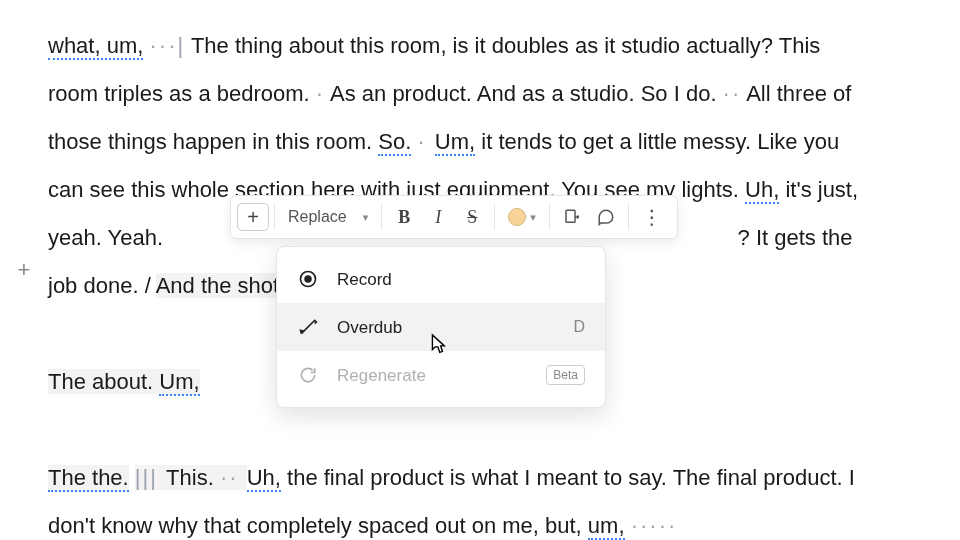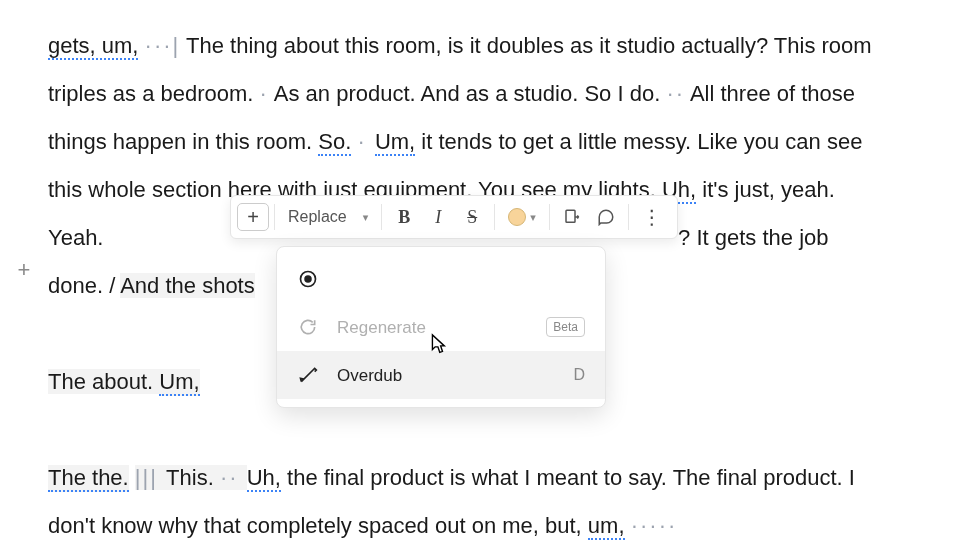--- a/index.html
+++ b/index.html
@@ -95,21 +95,21 @@
     pointer-events:none;
   }
 
   svg { display:block; }
 </style>
 </head>
 <body>
 
 <div class="transcript">
   <span></span>
-  <span class="word filler">gets, um,</span>
+  <span class="word filler">what, um,</span>
   <span class="gap">···|</span>
   <span class="word"> The thing about this room, is it doubles as it studio actually? This room triples as a bedroom. </span>
   <span class="gap">·</span>
   <span class="word"> As an product. And as a studio. So I do. </span>
   <span class="gap">··</span>
   <span class="word"> All three of those things happen in this room. </span>
   <span class="word filler">So.</span>
   <span class="gap"> · </span>
   <span class="word filler">Um,</span>
   <span class="word"> it tends to get a little messy. Like you can see this whole section here with just equipment. You see my lights. </span>
@@ -173,38 +173,39 @@
 </div>
 
 <div class="menu">
   <div class="mrow">
     <span class="micon">
       <svg width="20" height="20" viewBox="0 0 24 24">
           <circle cx="12" cy="12" r="9" fill="none" stroke="#222" stroke-width="2"></circle>
           <circle cx="12" cy="12" r="4.5" fill="#222"></circle>
         </svg>
     </span>
+    <span class="mlabel">Record</span>
+  </div>
+  <div class="mrow hover">
+    <span class="micon">
+      <svg width="20" height="20" viewBox="0 0 24 24" fill="none" stroke="#222" stroke-width="2">
+          <path d="M4 20 18 6M4 20l-1-4 4 1M18 6l2-2 2 2-2 2"></path>
+        </svg>
+    </span>
+    <span class="mlabel">Overdub</span>
+    <span class="mkey">D</span>
   </div>
   <div class="mrow disabled">
     <span class="micon">
       <svg width="20" height="20" viewBox="0 0 24 24" fill="none" stroke="#b0b0b0" stroke-width="2">
           <path d="M20 12a8 8 0 1 1-2.3-5.6M20 4v5h-5"></path>
         </svg>
     </span>
     <span class="mlabel">Regenerate</span>
     <span class="badge">Beta</span>
   </div>
-  <div class="mrow hover">
-    <span class="micon">
-      <svg width="20" height="20" viewBox="0 0 24 24" fill="none" stroke="#222" stroke-width="2">
-          <path d="M4 20 18 6M4 20l-1-4 4 1M18 6l2-2 2 2-2 2"></path>
-        </svg>
-    </span>
-    <span class="mlabel">Overdub</span>
-    <span class="mkey">D</span>
-  </div>
 </div>
 
 <div class="cursor">
   <svg width="22" height="26" viewBox="0 0 24 28" fill="#fff" stroke="#000" stroke-width="1.5">
       <path d="M7 3v16l3-3h3l2 6 3-1-2-6h4z"></path>
     </svg>
 </div>
 
 </body></html>

